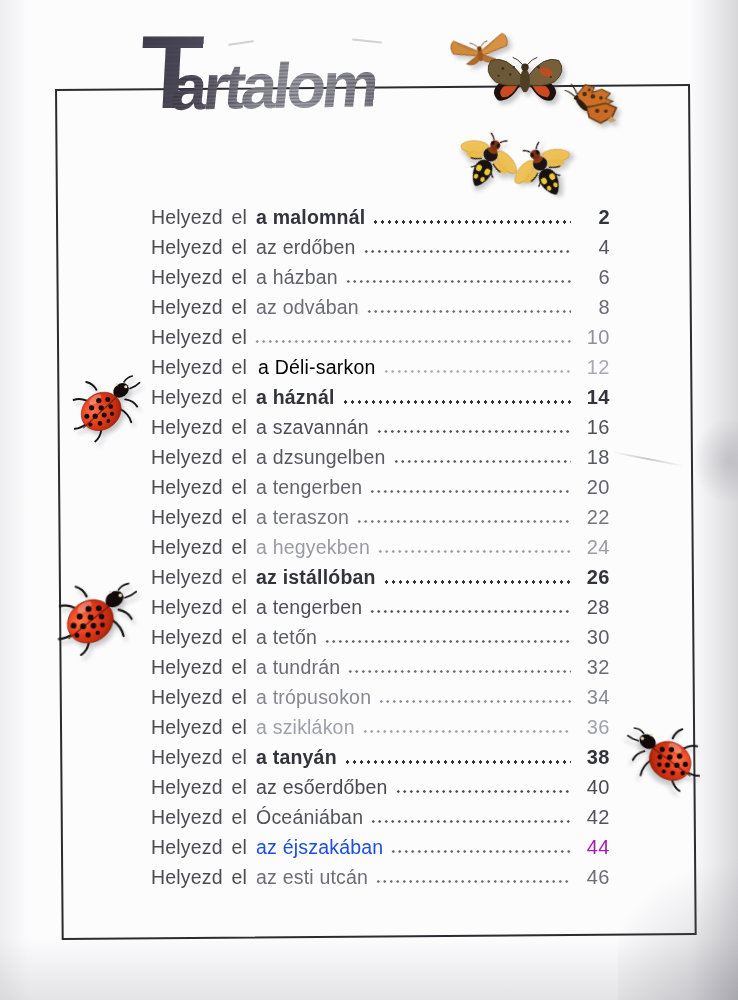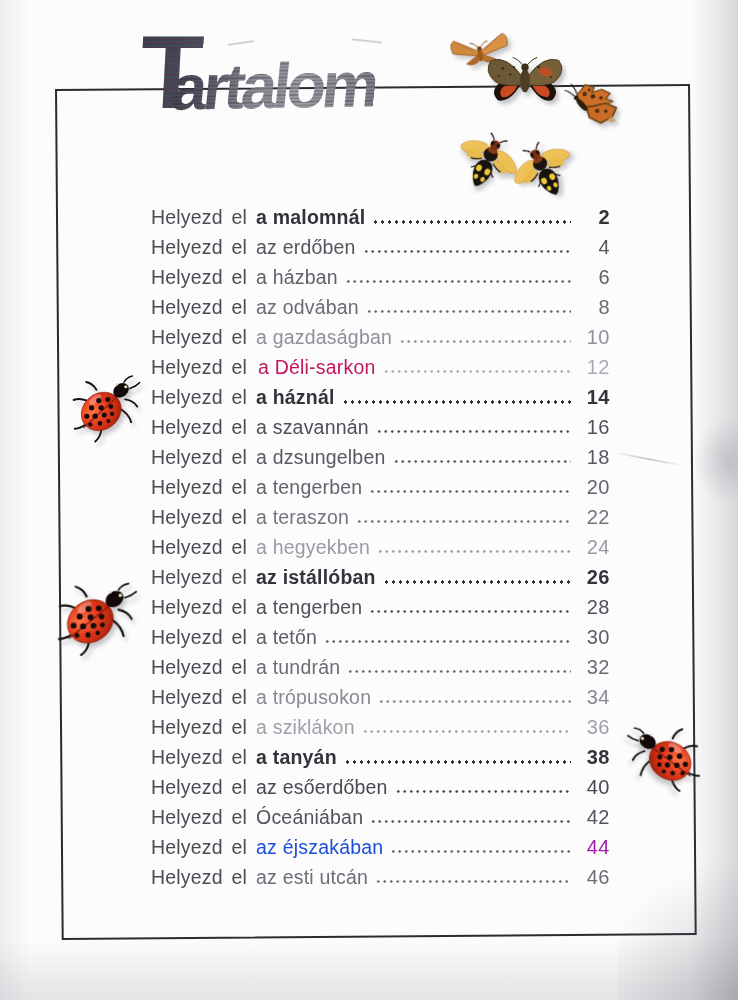--- a/index.html
+++ b/index.html
@@ -112,28 +112,27 @@
 
   <div class="row">
     <span class="prefix">Helyezd el</span>
     <span class="label" style="color: rgb(107, 107, 117);">az odvában</span>
     <span class="dots" style="color: rgb(107, 107, 117);"></span>
     <span class="num" style="color: rgb(107, 107, 117);">8</span>
   </div>
 
   <div class="row">
     <span class="prefix">Helyezd el</span>
-    <span class="label" style="color: rgb(143, 143, 153);">a gazdaságban</span>
     <span class="dots" style="color: rgb(143, 143, 153);"></span>
     <span class="num" style="color: rgb(143, 143, 153);">10</span>
   </div>
 
   <div class="row">
     <span class="prefix">Helyezd el</span>
-    <span class="label" style="color: #be185d; margin-left: 11px;">a Déli-sarkon</span>
+    <span class="label" style="color: #000000; margin-left: 11px;">a Déli-sarkon</span>
     <span class="dots" style="color: rgb(169, 169, 179);"></span>
     <span class="num" style="color: rgb(169, 169, 179);">12</span>
   </div>
 
   <div class="row row-bold">
     <span class="prefix">Helyezd el</span>
     <span class="label" style="color: rgb(51, 51, 59); font-weight: 700;">a háznál</span>
     <span class="dots" style="color: rgb(51, 51, 59);"></span>
     <span class="num" style="color: rgb(51, 51, 59); font-weight: 700; margin-top: 8px;">14</span>
   </div>

